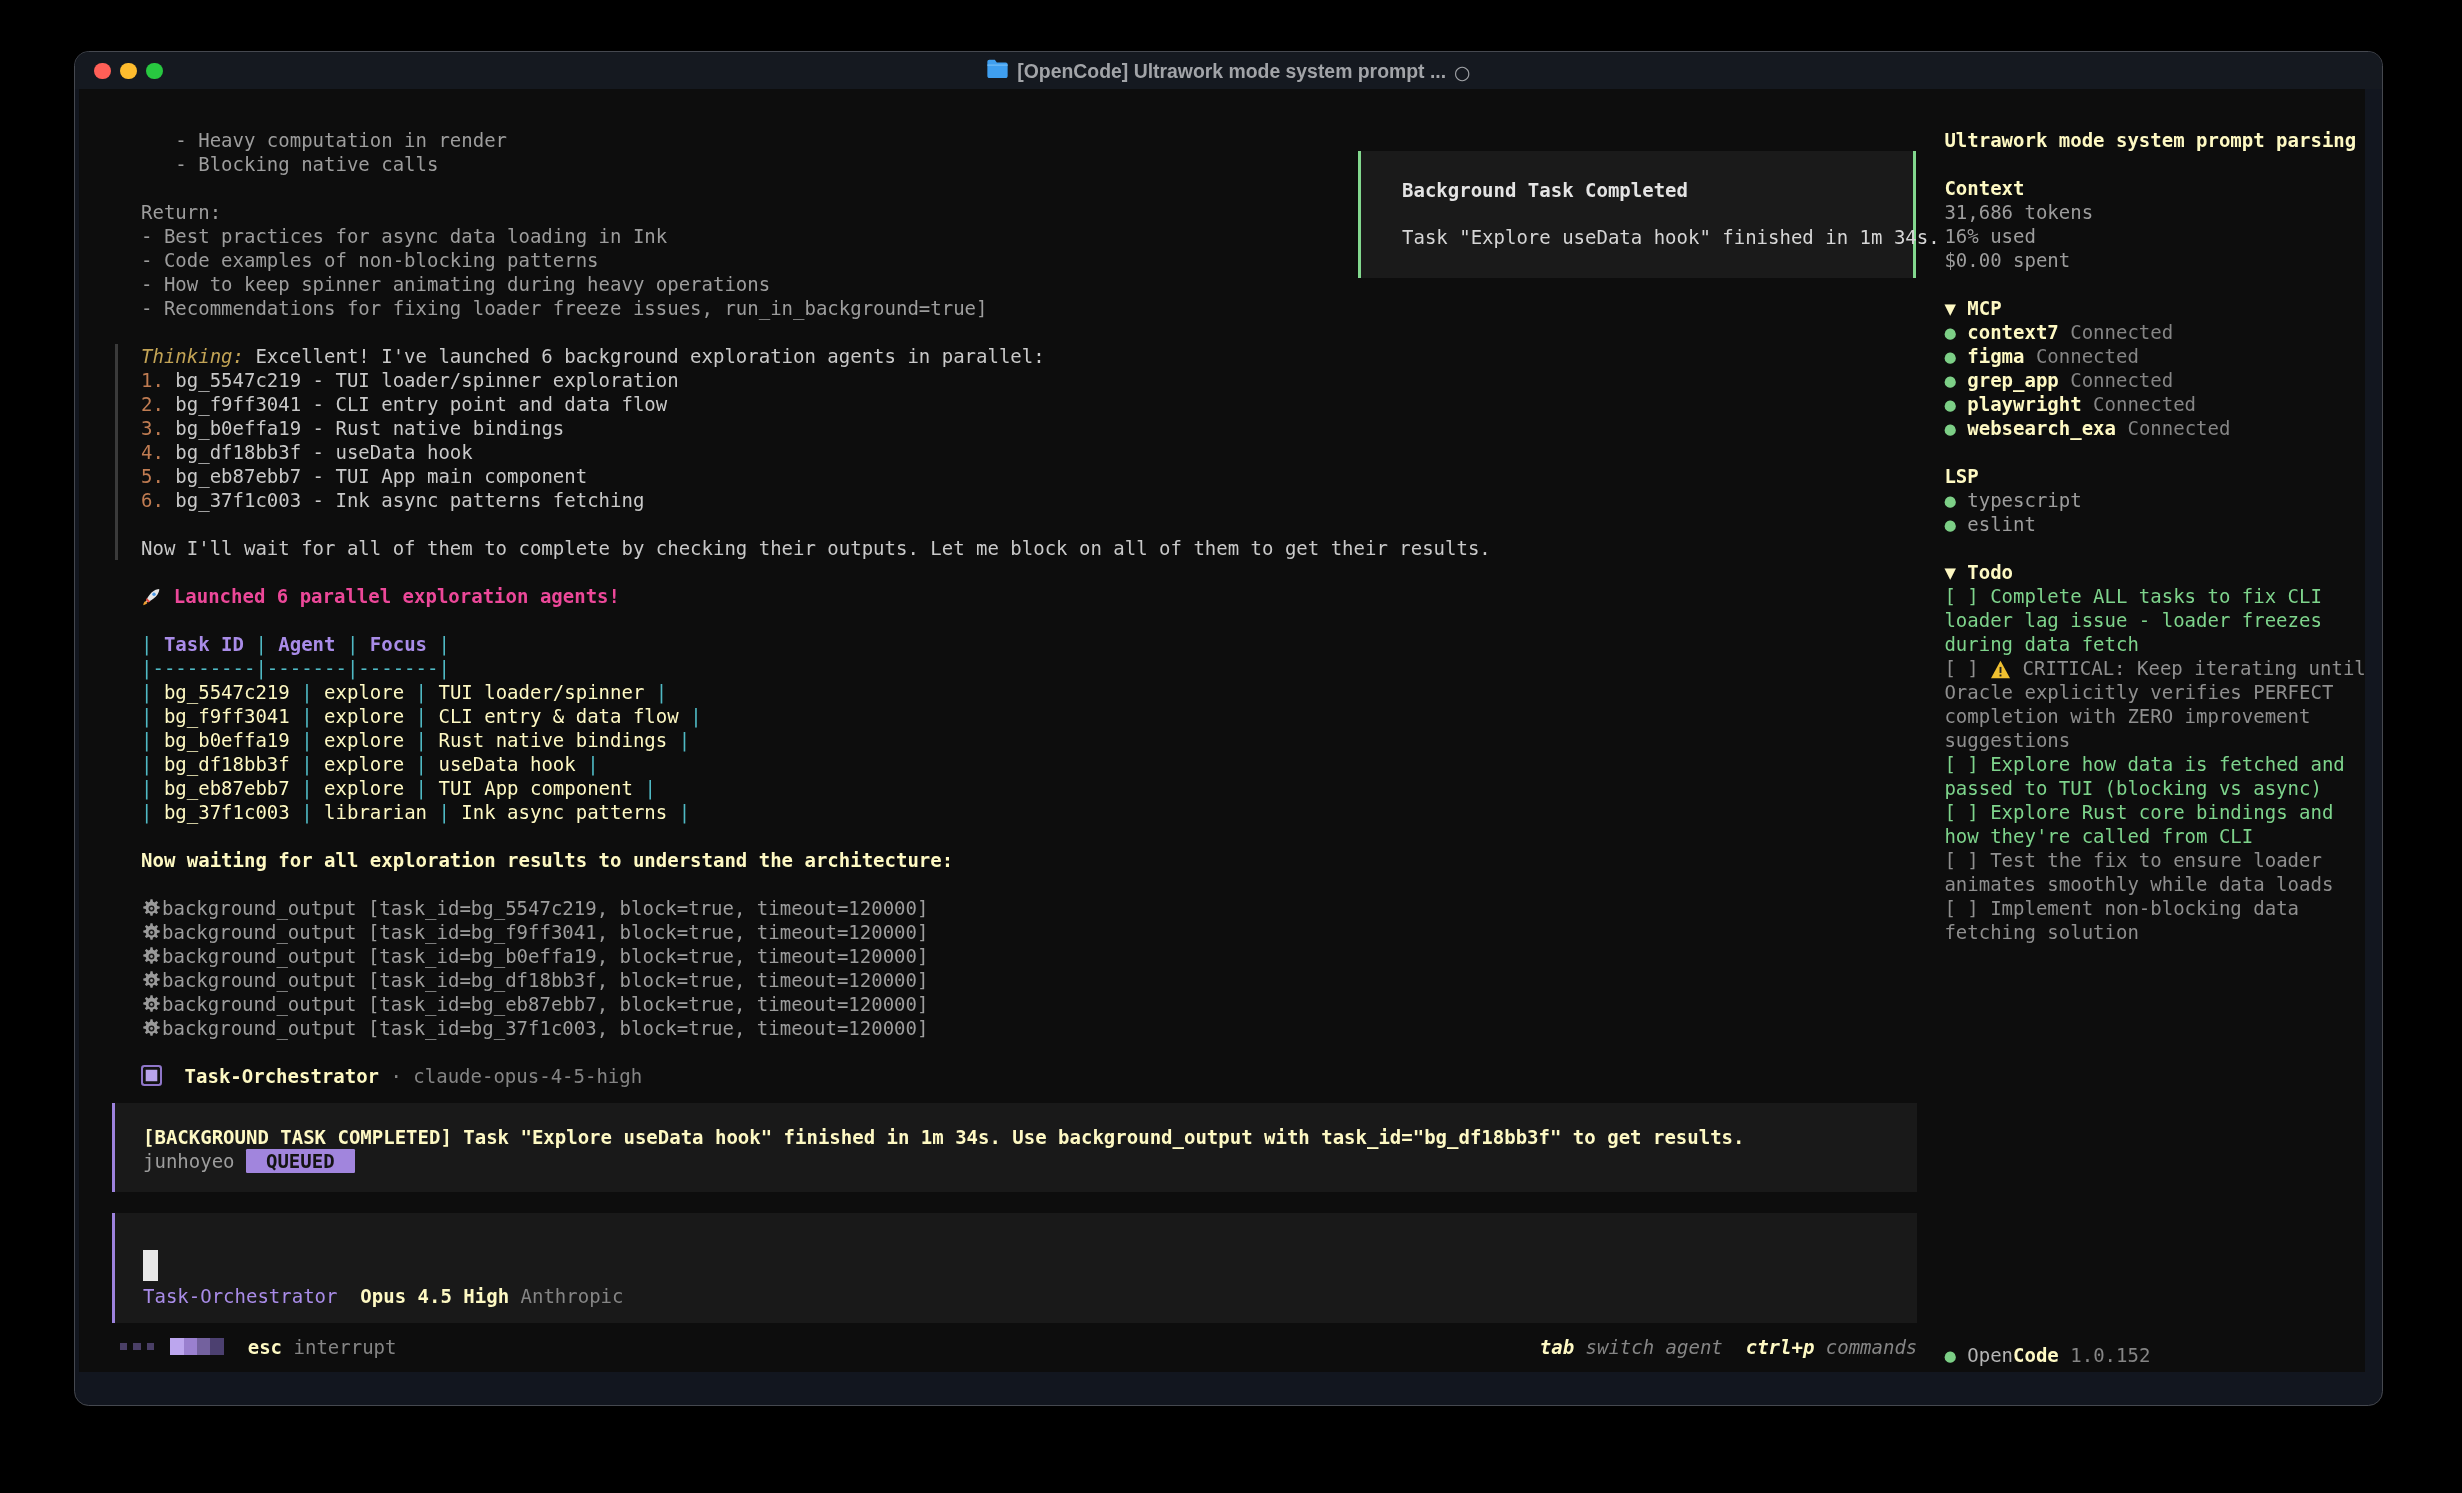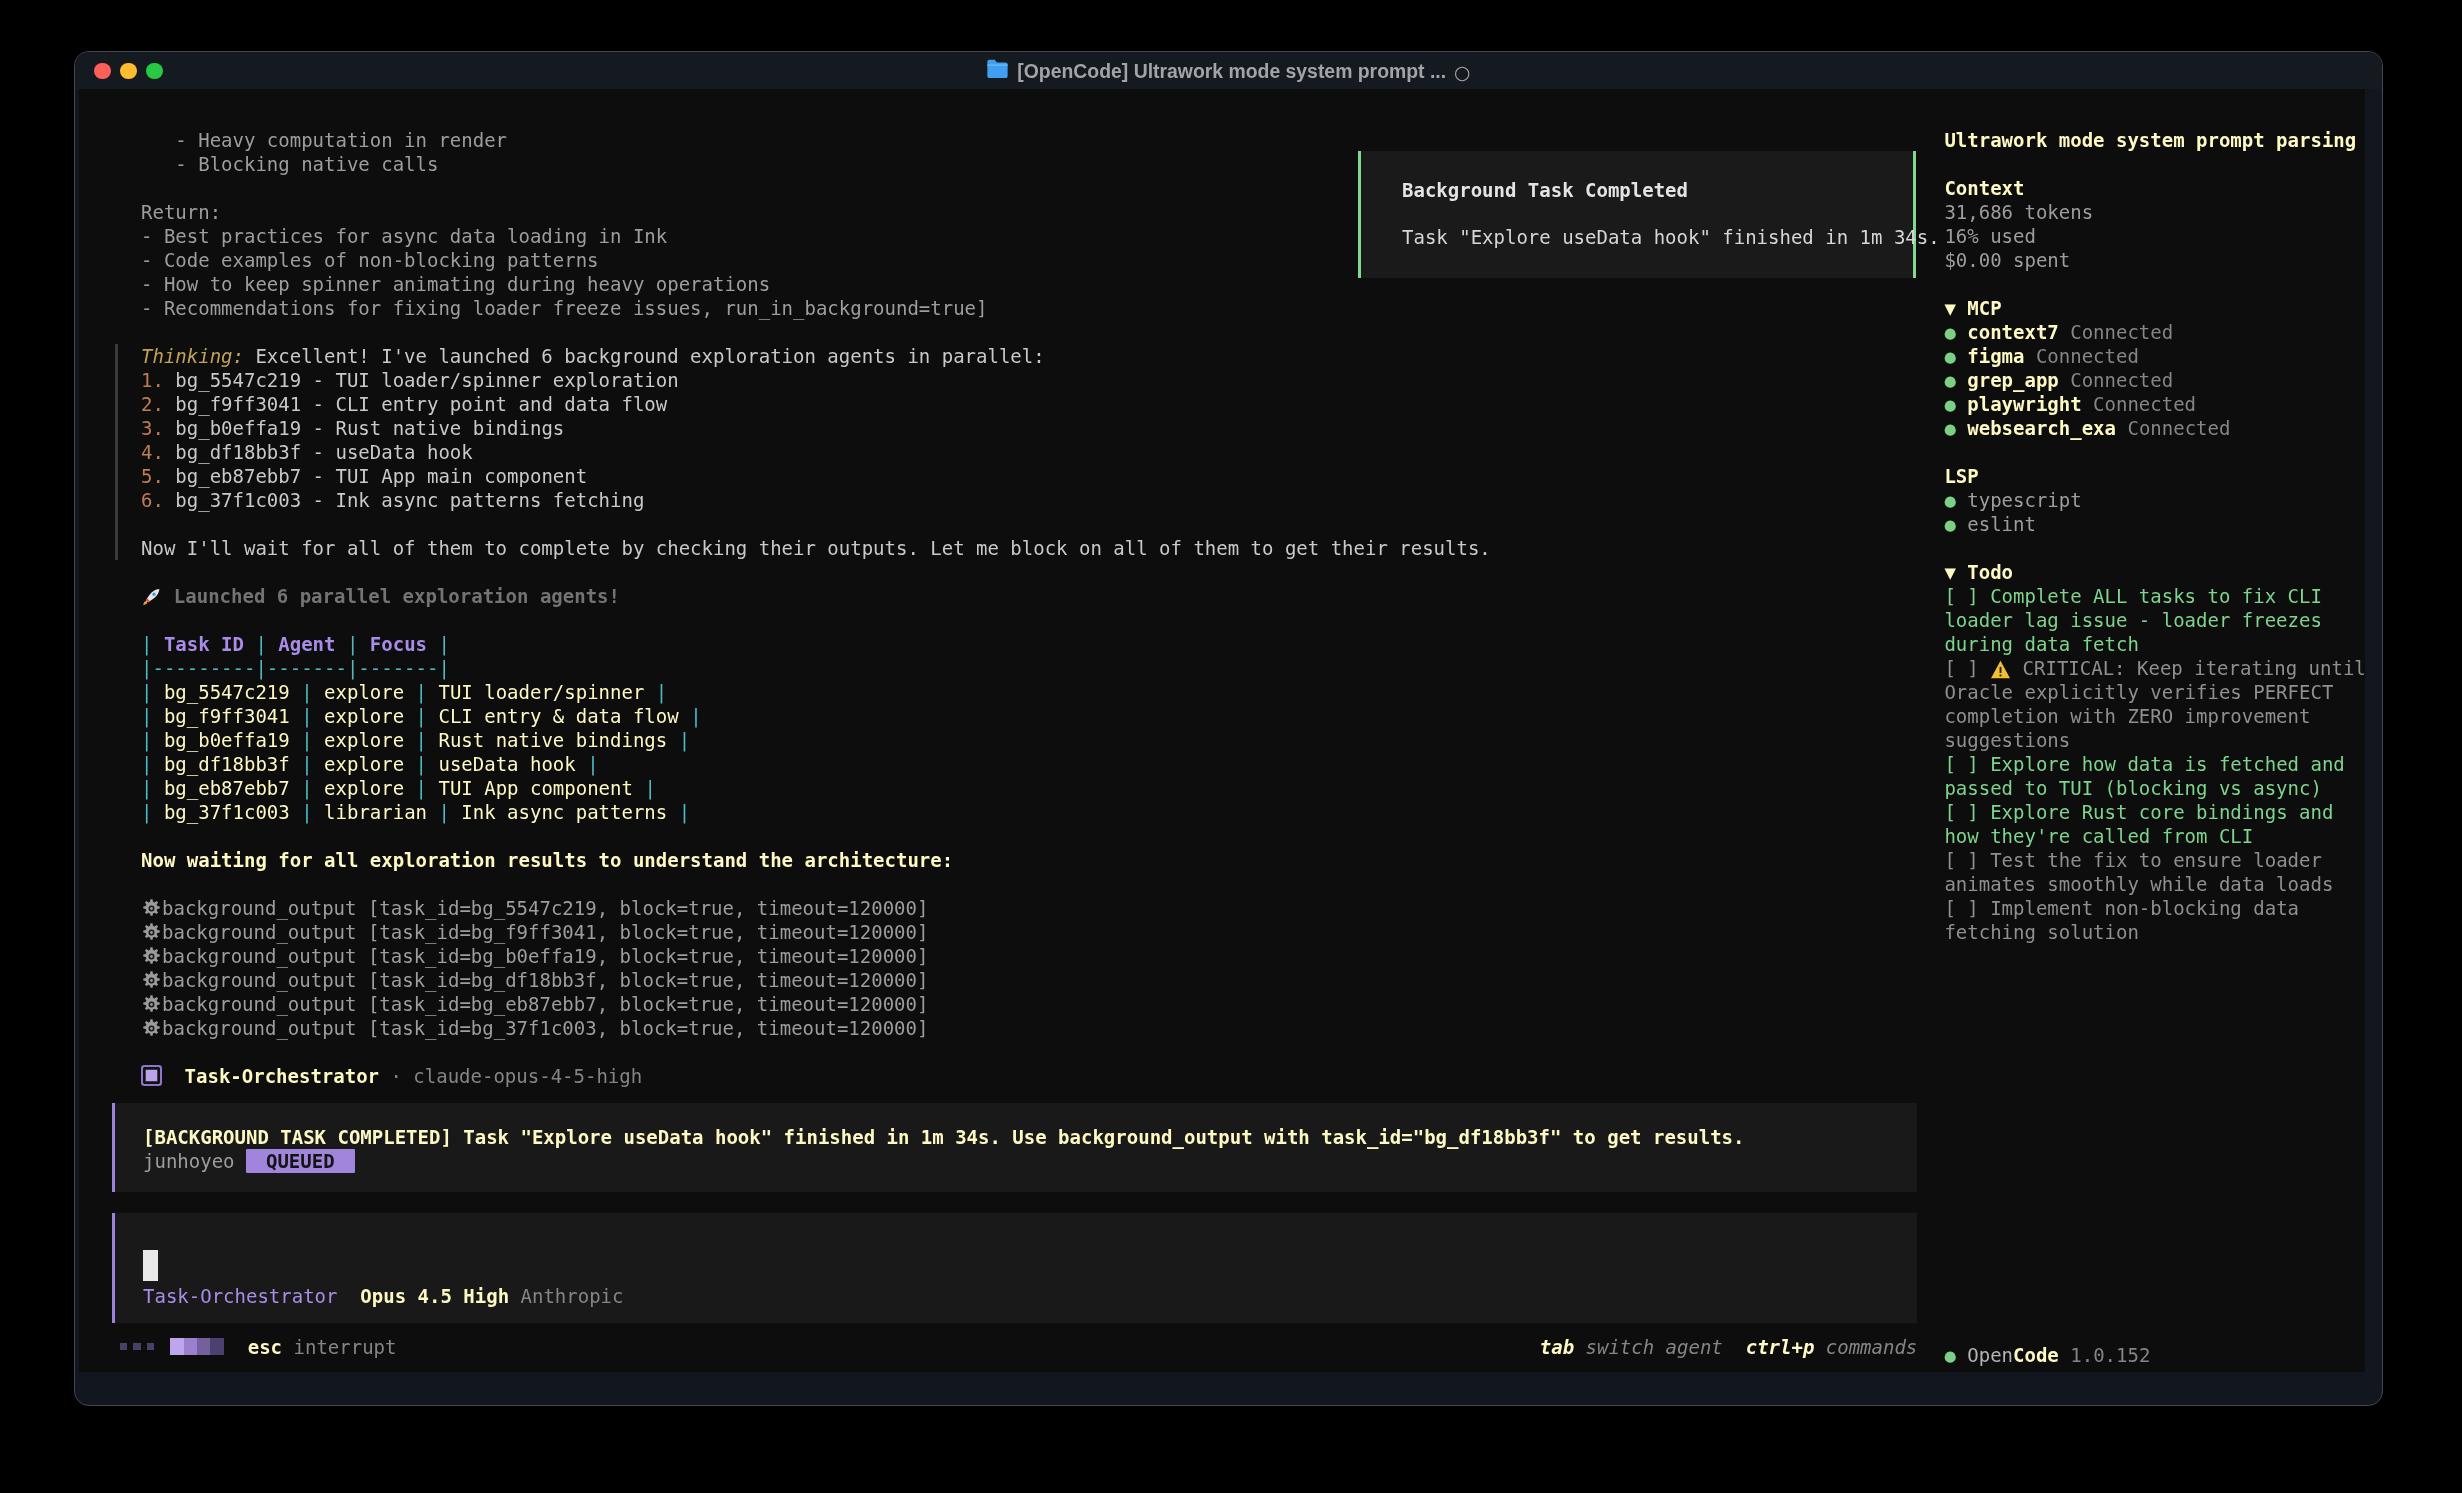--- a/index.html
+++ b/index.html
@@ -19,21 +19,21 @@
 
   .content{position:absolute;left:4px;top:37px;right:17.4px;bottom:33px;background:#0d0d0d;}
 
   .main{position:absolute;left:0;top:0;width:1847px;height:100%;}
   .main-lines{padding:39px 0 0 62px;}
   .line{position:relative;height:24px;white-space:pre;font-size:19px;line-height:24px;color:#9d9d9d;}
   .msgbar{position:absolute;left:-26px;top:0;width:2.7px;height:24px;background:#3a3a3a;}
 
   .b{font-weight:bold}
   .c-gray{color:#9d9d9d}.c-dgray{color:#858585}.c-lgray{color:#c9c9c9}.c-white{color:#fef9c3}
-  .c-gold{color:#c2a355;font-style:italic}.c-tan{color:#c07c52}.c-orange{color:#737373}
+  .c-gold{color:#c2a355;font-style:italic}.c-tan{color:#c07c52}.c-orange{color:#ec4899}
   .c-purple{color:#a98ce8}.c-teal{color:#4fb9c4}
 
   .icon-inline{display:inline-block;vertical-align:-4px;}
   .agentbox{display:inline-block;width:16.7px;height:16.7px;border:2px solid #8f76c9;border-radius:3.3px;
             background:#b9a4ec;box-shadow:inset 0 0 0 2.7px #121212;vertical-align:-2.7px;}
 
   .panel{margin-left:33px;width:1805px;box-sizing:border-box;background:#191919;
          border-left:3.3px solid #9d82dd;}
   .panel.msg{margin-top:15.4px;padding:21.4px 0 19px 28px;}
   .panel .pline{font-size:19px;line-height:24px;white-space:pre;}

